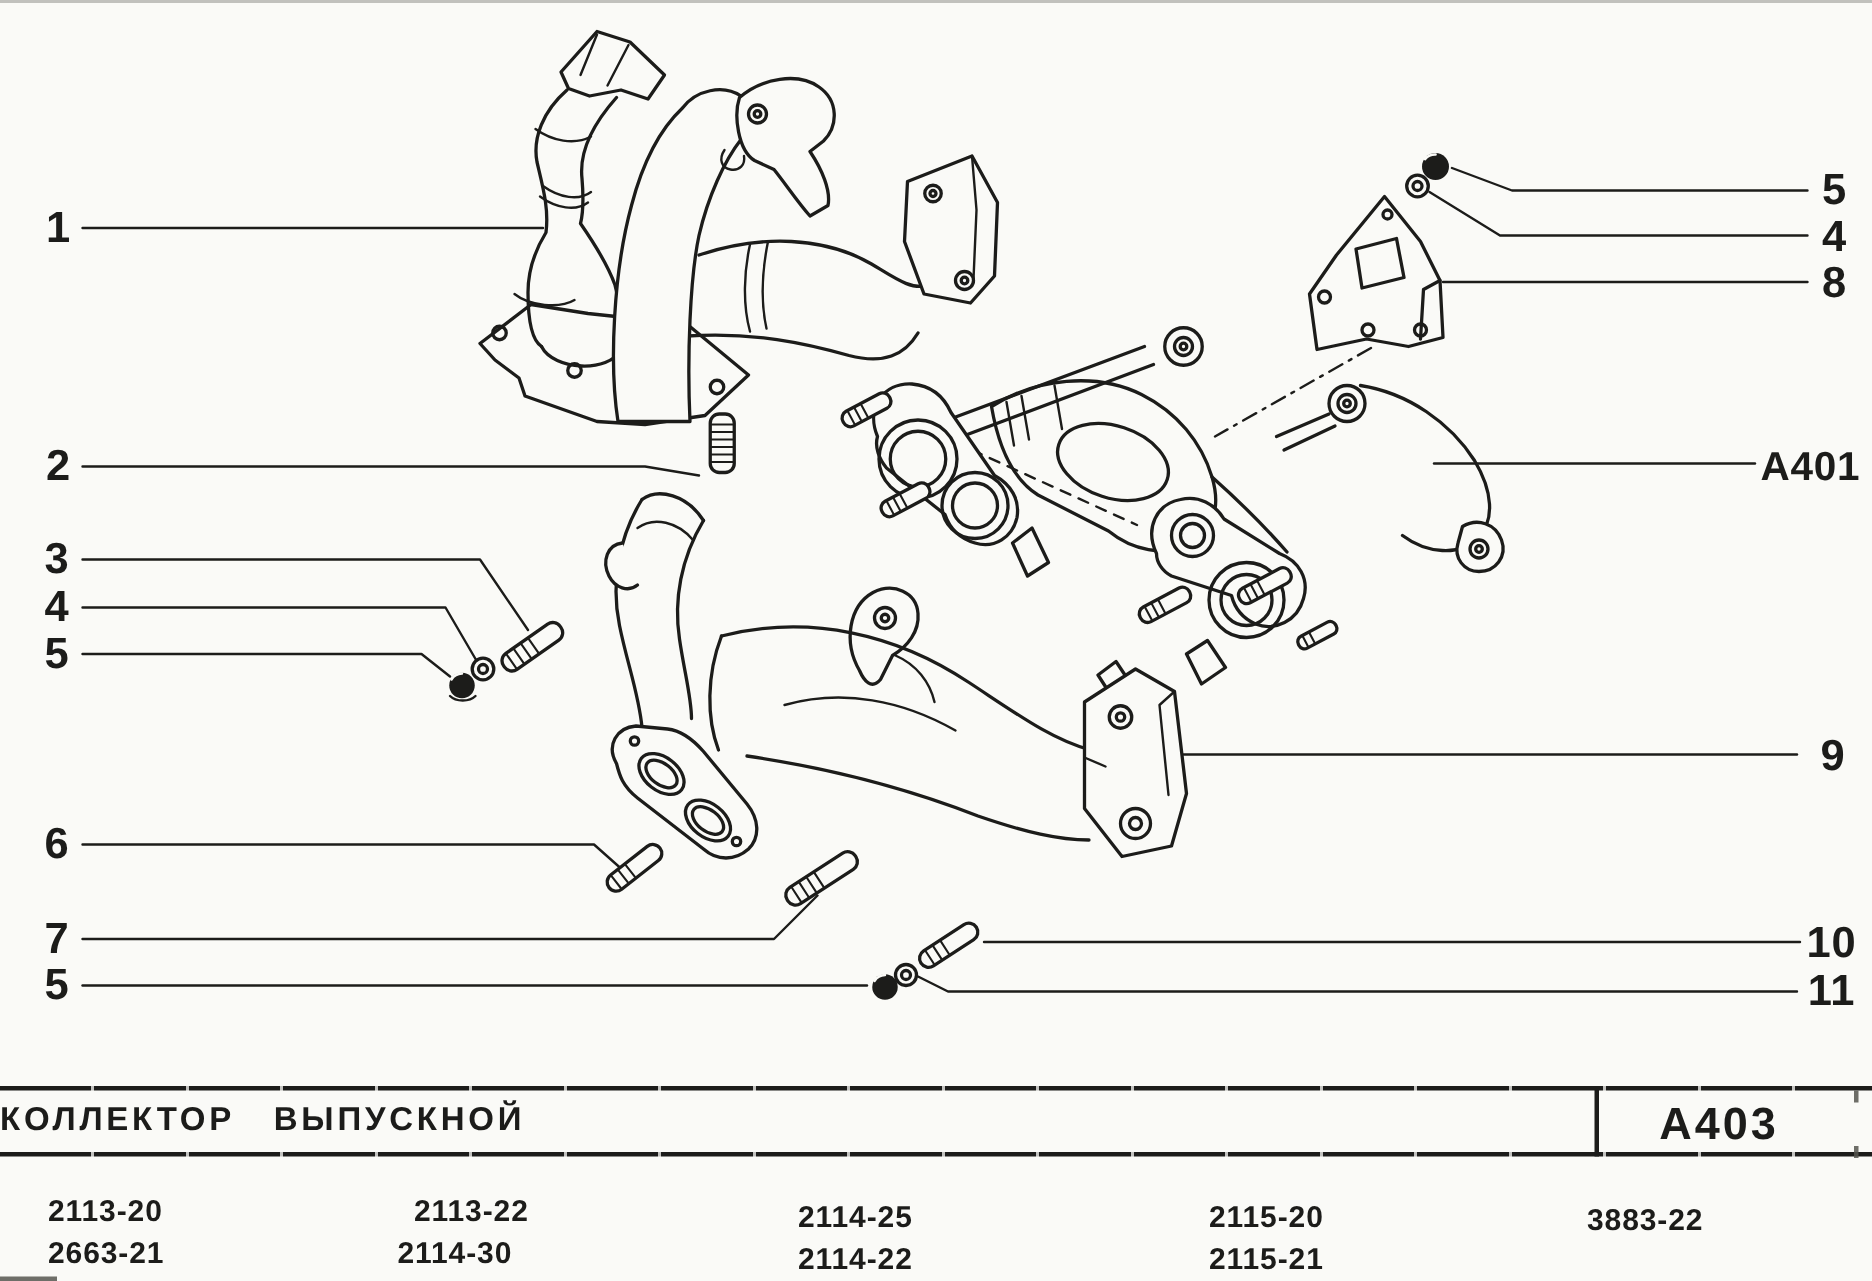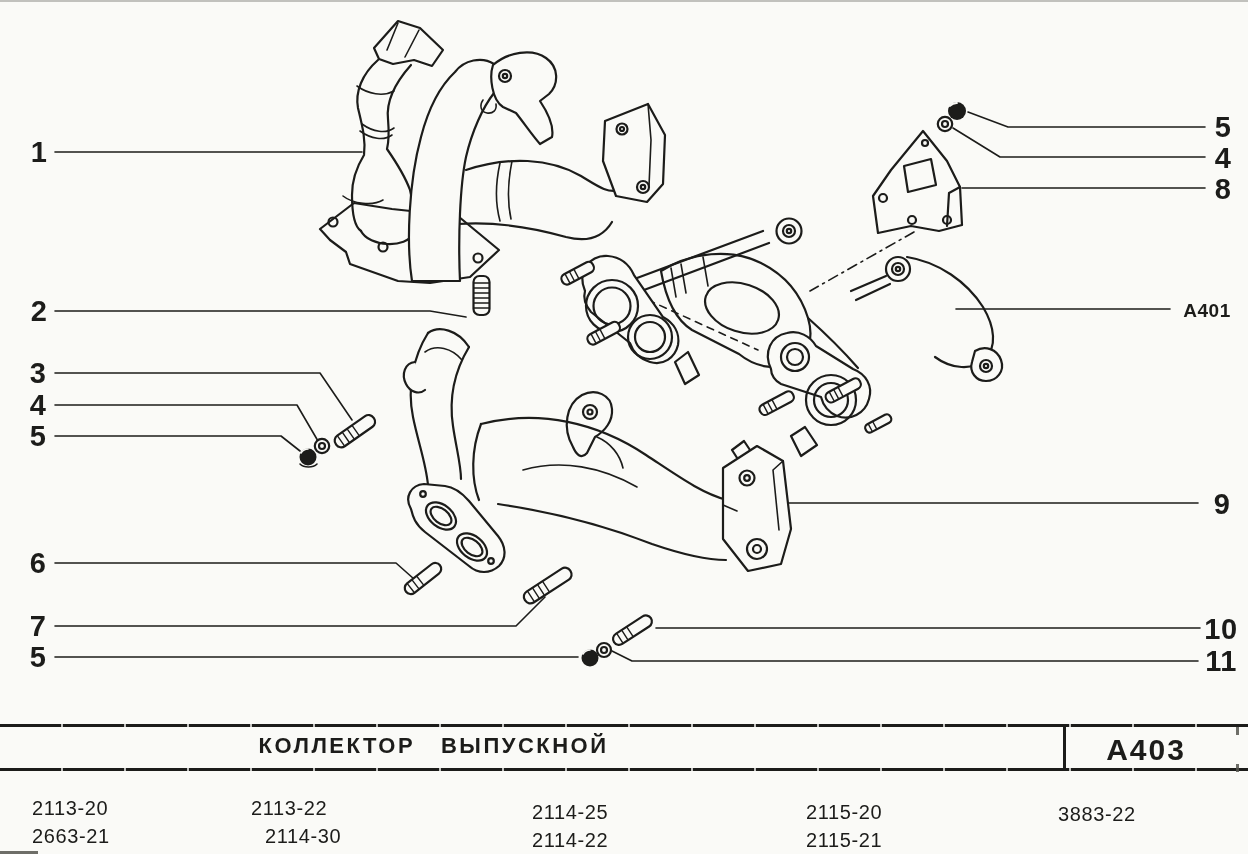--- a/index.html
+++ b/index.html
@@ -20,28 +20,28 @@
     transform:translate(-40px,-14px); 
     white-space:nowrap;
   }
   .scan-edge{position:absolute;background:#55554f;opacity:.85;}
   .rule{
     position:absolute;left:0;width:1248px;height:3px;
     background:repeating-linear-gradient(90deg,var(--ink) 0 61px,rgba(28,28,26,.25) 61px 63px);
   }
   .vdiv{position:absolute;width:3px;background:var(--ink);}
   .tb-name{
-    position:absolute;top:733px;left:0;width:867px;text-align:center;
+    position:absolute;top:733px;left:0;width:867px;text-align:left;
     font-size:22px;font-weight:700;letter-spacing:2.5px;white-space:pre;
   }
   .tb-code{
     position:absolute;top:733px;left:1066px;width:160px;text-align:center;
     font-size:30px;font-weight:700;letter-spacing:2px;
   }
-  .model{position:absolute;font-size:20px;font-weight:400;letter-spacing:.6px;white-space:nowrap;}
+  .model{position:absolute;font-size:20px;font-weight:700;letter-spacing:.6px;white-space:nowrap;}
 </style>
 </head>
 <body>
 
 <div class="page">
 
   <svg width="1248" height="854" viewBox="0 0 1248 854" fill="none" stroke="#1c1c1a" stroke-width="2.2" stroke-linecap="round" stroke-linejoin="round">
 
     <g stroke-width="1.6">
       <path d="M55,152 H362"></path>
@@ -259,33 +259,33 @@
   <div class="co" style="left:38px;top:373px">3</div>
   <div class="co" style="left:38px;top:405px">4</div>
   <div class="co" style="left:38px;top:436px">5</div>
   <div class="co" style="left:38px;top:563px">6</div>
   <div class="co" style="left:38px;top:626px">7</div>
   <div class="co" style="left:38px;top:657px">5</div>
 
   <div class="co" style="left:1223px;top:127px">5</div>
   <div class="co" style="left:1223px;top:158px">4</div>
   <div class="co" style="left:1223px;top:189px">8</div>
-  <div class="co" style="left:1207px;top:311px;font-size:19px">A401</div>
+  <div class="co" style="left:1207px;top:311px;font-size:27px">A401</div>
   <div class="co" style="left:1222px;top:504px">9</div>
   <div class="co" style="left:1221px;top:629px">10</div>
   <div class="co" style="left:1221px;top:661px">11</div>
 
   <div class="rule" style="top:724px"></div>
   <div class="rule" style="top:768px"></div>
   <div class="vdiv" style="left:1063px;top:724px;height:47px"></div>
   <div class="tb-name">КОЛЛЕКТОР   ВЫПУСКНОЙ</div>
   <div class="tb-code">A403</div>
 
   <div class="model" style="left:32px;top:797px">2113-20</div>
-  <div class="model" style="left:251px;top:797px">2113-22</div>
+  <div class="model" style="left:276px;top:797px">2113-22</div>
   <div class="model" style="left:532px;top:801px">2114-25</div>
   <div class="model" style="left:806px;top:801px">2115-20</div>
   <div class="model" style="left:1058px;top:803px">3883-22</div>
   <div class="model" style="left:32px;top:825px">2663-21</div>
   <div class="model" style="left:265px;top:825px">2114-30</div>
   <div class="model" style="left:532px;top:829px">2114-22</div>
   <div class="model" style="left:806px;top:829px">2115-21</div>
 
   <div class="scan-edge" style="left:0;top:0;width:1248px;height:2px;opacity:.35"></div>
   <div class="scan-edge" style="left:0;top:851px;width:38px;height:3px"></div>

